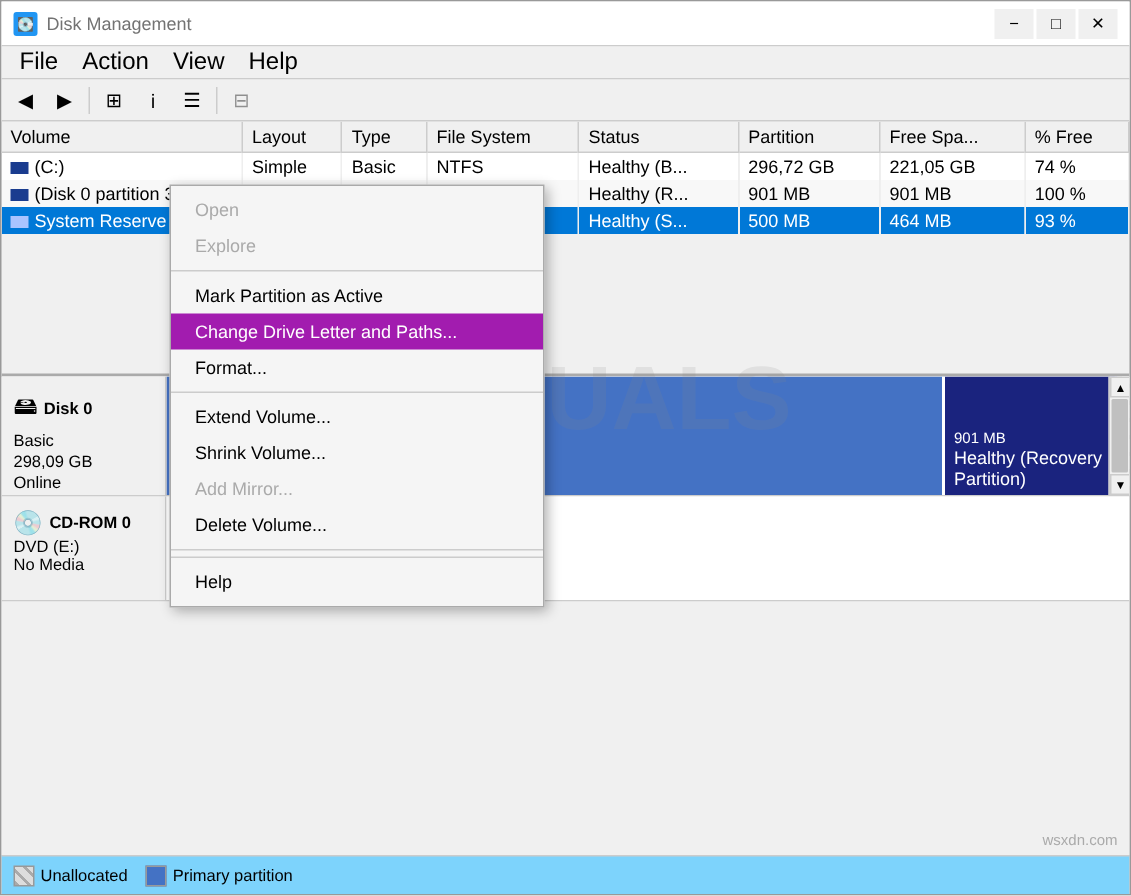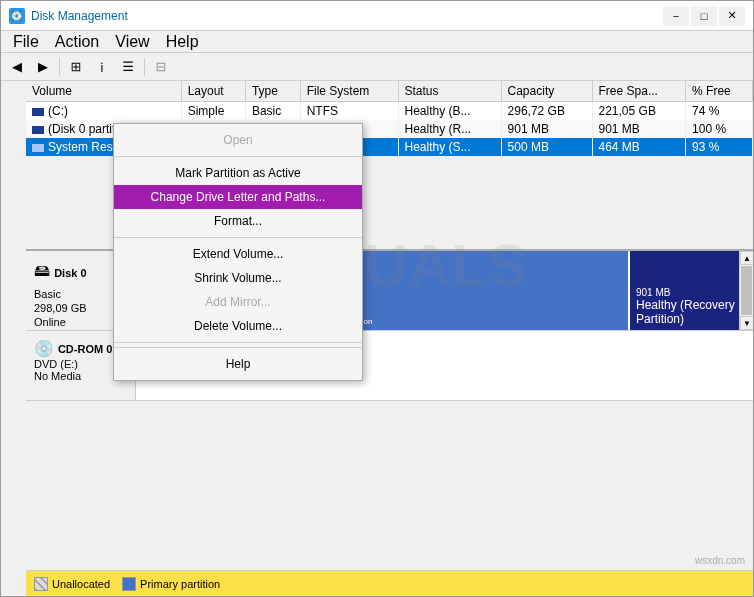--- a/index.html
+++ b/index.html
@@ -36,21 +36,21 @@
       width: 16px;
       height: 16px;
       background: #2196F3;
       border-radius: 2px;
       display: flex; align-items: center; justify-content: center;
       color: white; font-size: 9px;
     }
     .title-bar-text {
       flex: 1;
       font-size: 12px;
-      color: #0369a1;
+      color: #737373;
     }
     .title-bar-controls {
       display: flex;
       gap: 2px;
     }
     .title-btn {
       width: 26px;
       height: 20px;
       border: none;
       background: #f0f0f0;
@@ -99,21 +99,20 @@
       background: #ccc;
       margin: 0 2px;
     }
 
     
     .main-content {
       flex: 1;
       display: flex;
       flex-direction: column;
       overflow: hidden;
-      padding-left: 25px;
     }
 
     
     .table-area {
       flex: 0 0 auto;
       height: 170px;
       overflow: hidden;
       border-bottom: 2px solid #aaa;
     }
     table {
@@ -238,21 +237,21 @@
     .cdrom-content {
       flex: 1;
       background: white;
       padding: 4px;
       font-size: 11px;
     }
 
     
     .status-bar {
       height: 26px;
-      background: #fde047;
+      background: #7dd3fc;
       border-top: 1px solid #ccc;
       display: flex;
       align-items: center;
       padding: 0 8px;
       gap: 12px;
       font-size: 11px;
     }
     .legend-item {
       display: flex;
       align-items: center;
@@ -288,21 +287,20 @@
       border: 1px solid #aaa;
       box-shadow: 2px 2px 8px rgba(0,0,0,0.3);
       width: 250px;
       padding: 4px 0;
     }
     .ctx-item {
       padding: 5px 16px;
       cursor: pointer;
       font-size: 12px;
       white-space: nowrap;
-      text-align: center;
     }
     .ctx-item.active { background: #a21caf; color: white; }
     .ctx-item.disabled { color: #aaa; cursor: default; }
     .ctx-sep {
       height: 1px;
       background: #ccc;
       margin: 4px 0;
     }
 
     
@@ -398,21 +396,21 @@
 
     <div class="table-area">
       <table>
         <thead>
           <tr>
             <th>Volume</th>
             <th>Layout</th>
             <th>Type</th>
             <th>File System</th>
             <th>Status</th>
-            <th>Capacity</th>
+            <th>Partition</th>
             <th>Free Spa...</th>
             <th>% Free</th>
           </tr>
         </thead>
         <tbody>
           <tr class="">
             <td><span class="row-icon row-icon-blue"></span><span>(C:)</span></td>
             <td>Simple</td>
             <td>Basic</td>
             <td>NTFS</td>
@@ -511,20 +509,21 @@
       </div>
     </div>
 
   </div>
 
   <div class="watermark">APPUALS</div>
 
   <div class="context-menu-overlay">
     <div class="context-menu">
       <div class="ctx-item disabled">Open</div>
+      <div class="ctx-item disabled">Explore</div>
       <div class="ctx-sep"></div>
       <div class="ctx-item">Mark Partition as Active</div>
       <div class="ctx-item active">Change Drive Letter and Paths...</div>
       <div class="ctx-item">Format...</div>
       <div class="ctx-sep"></div>
       <div class="ctx-item">Extend Volume...</div>
       <div class="ctx-item">Shrink Volume...</div>
       <div class="ctx-item disabled">Add Mirror...</div>
       <div class="ctx-item">Delete Volume...</div>
       <div class="ctx-sep"></div>

